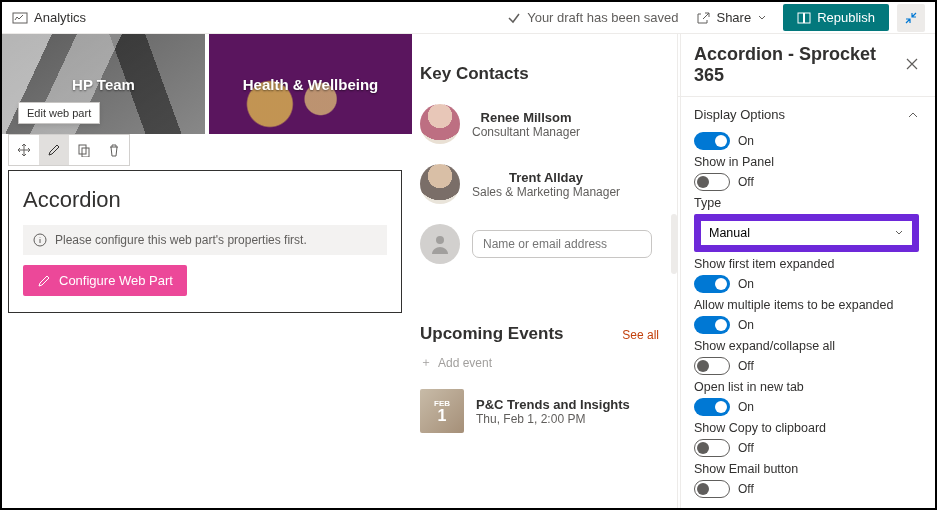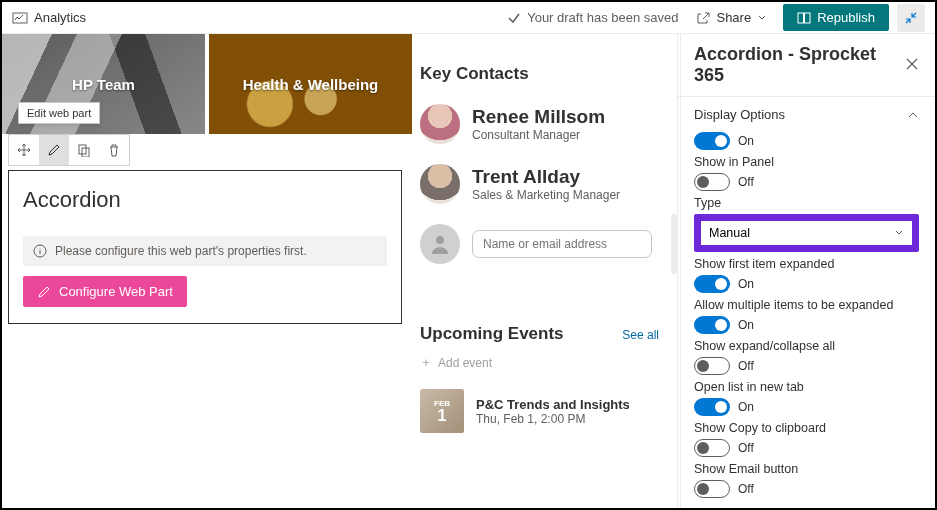--- a/index.html
+++ b/index.html
@@ -17,54 +17,54 @@
 
   
   .col-left { width: 410px; position: relative; }
   .hero-tiles { display: flex; height: 100px; gap: 4px; padding: 0; }
   .tile { flex: 1; background: #666; display: flex; align-items: center; justify-content: center; color: #fff; font-weight: 600; font-size: 15px; position: relative; overflow: hidden; }
   .tile.hp { background: linear-gradient(145deg,#5b5b5b,#888); }
   .tile.hp::before { content:""; position:absolute; inset:0; background:
       linear-gradient(115deg, rgba(255,255,255,0.55) 0 20%, transparent 20% 30%, rgba(255,255,255,0.4) 30% 48%, transparent 48%),
       linear-gradient( 70deg, transparent 0 60%, rgba(0,0,0,0.45) 60% 75%, transparent 75%);
   }
-  .tile.hw { background: #a16207; }
+  .tile.hw { background: #701a75; }
   .tile.hw::before { content:""; position:absolute; inset:0; background:
       radial-gradient(circle at 30% 70%, rgba(220,180,80,0.8) 0 14%, transparent 15%),
       radial-gradient(circle at 55% 65%, rgba(230,200,120,0.7) 0 12%, transparent 13%),
       linear-gradient(#00000033,#00000033);
   }
   .tile span { position: relative; z-index: 2; text-shadow: 0 1px 2px rgba(0,0,0,0.5); }
 
   .tooltip { position: absolute; top: 68px; left: 16px; background: #fff; border: 1px solid #c8c6c4; padding: 4px 8px; font-size: 11px; color: #323130; box-shadow: 0 2px 4px rgba(0,0,0,0.1); z-index: 5; }
 
   .wp-toolbar { position: absolute; top: 100px; left: 6px; background: #fff; border: 1px solid #d2d0ce; display: flex; z-index: 4; }
   .wp-toolbar .tb-btn { width: 30px; height: 30px; display:flex; align-items:center; justify-content:center; cursor:pointer; color:#605e5c; }
   .wp-toolbar .tb-btn.active { background: #e1dfdd; color:#323130; }
 
   .web-part { margin: 36px 10px 0 6px; border: 1px solid #323130; padding: 16px 14px; }
-  .web-part h2 { font-size: 22px; font-weight: 400; color: #323130; margin-bottom: 23px; }
+  .web-part h2 { font-size: 22px; font-weight: 400; color: #323130; margin-bottom: 12px; }
   .config-msg { background: #f3f2f1; padding: 8px 10px; font-size: 12px; color: #605e5c; display:flex; align-items:center; gap:8px; margin-bottom:10px; }
   .config-btn { background: #ec4899; color:#fff; border:none; padding:8px 14px; font-size:13px; display:flex; align-items:center; gap:8px; cursor:pointer; border-radius:2px; }
 
   
   .col-mid { width: 265px; padding: 30px 18px 0 8px; position: relative; }
   .col-mid h3 { font-size: 17px; font-weight: 600; color: #323130; margin-bottom: 20px; }
   .contact { display:flex; align-items:center; gap:12px; margin-bottom: 20px; }
   .avatar { width: 40px; height: 40px; border-radius: 50%; background:#d2d0ce; display:flex; align-items:center; justify-content:center; overflow:hidden; }
   .avatar.a1 { background: radial-gradient(circle at 50% 30%, #e8c7b8 0 35%, #bd6f82 36% 70%, #e9e0d4 71%); }
   .avatar.a2 { background: radial-gradient(circle at 50% 30%, #d9bfa6 0 35%, #7a6e68 36% 70%, #e9e4da 71%); }
   .avatar.blank svg { fill:#a19f9d; }
-  .contact .info .name { font-size: 19px; font-weight: 600; color:#323130; }
+  .contact .info .name { font-size: 13px; font-weight: 600; color:#323130;text-align:center; }
   .contact .info .role { font-size: 12px; color:#605e5c; }
   .search-box { border:1px solid #c8c6c4; padding:6px 10px; font-size:12px; color:#605e5c; width:180px; margin-left:52px; border-radius:7px; }
 
   .events-hdr { display:flex; align-items:baseline; justify-content:space-between; margin-top:60px; }
   .events-hdr h3 { margin-bottom: 10px; }
-  .events-hdr a { font-size:12px; color:#0369a1; text-decoration:none; }
+  .events-hdr a { font-size:12px; color:#c2410c; text-decoration:none; }
   .add-event { font-size:12px; color:#a19f9d; margin-bottom:18px; display:flex; gap:6px; align-items:center; cursor:pointer; }
   .event-row { display:flex; gap:12px; align-items:center; }
   .event-thumb { width:44px; height:44px; background:linear-gradient(135deg,#c8bba8,#a58f78); display:flex; flex-direction:column; align-items:center; justify-content:center; color:#fff; font-weight:600; border-radius:2px; position:relative; }
   .event-thumb .mon { font-size:8px; }
   .event-thumb .day { font-size:16px; line-height:1; }
   .event-info .etitle { font-size:13px; font-weight:600; color:#323130; }
   .event-info .edate { font-size:12px; color:#605e5c; }
 
   .resize-handle { position:absolute; right:0; top:180px; width:6px; height:60px; background:#edebe9; border-radius:3px; }
   .vline { position:absolute; right:-4px; top:0; bottom:0; width:1px; background:#edebe9; }

